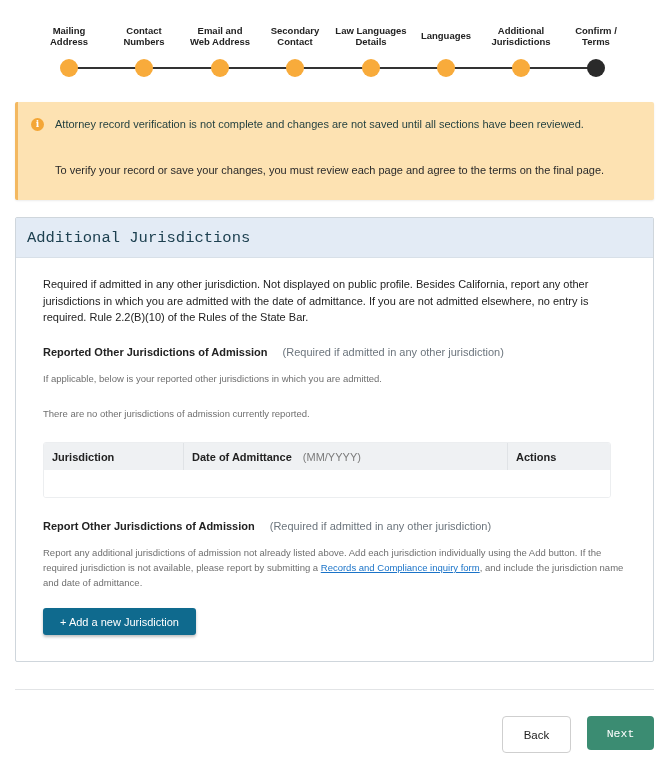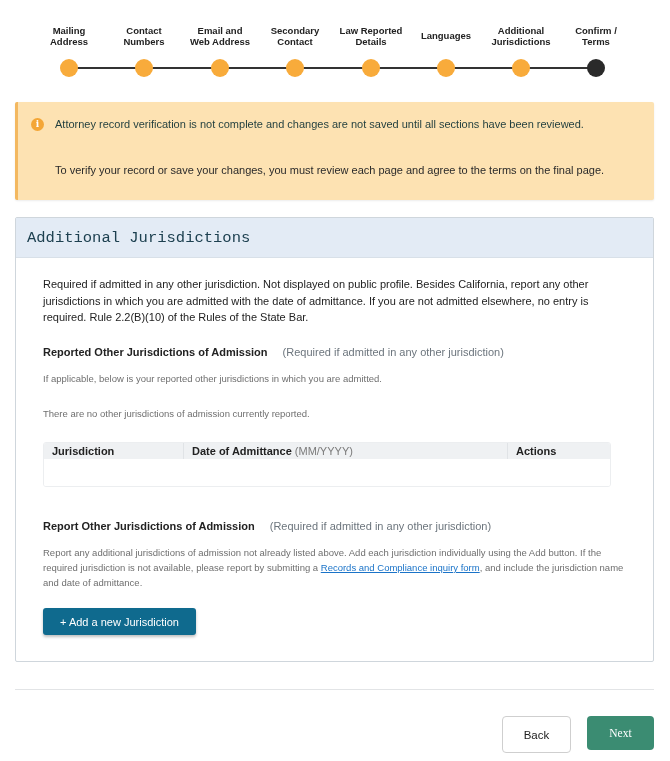--- a/index.html
+++ b/index.html
@@ -31,38 +31,38 @@
   .panel-intro { position: absolute; left: 27px; top: 58px; width: 590px; font-size: 11px; line-height: 16.5px; color: #222; }
 
   .section-title { position: absolute; left: 27px; font-size: 11px; color: #222; }
   .section-title b { font-weight: bold; }
   .section-title .muted { color: #6c757d; padding-left: 12px; }
   .small-muted { position: absolute; left: 27px; font-size: 9.5px; color: #6f6f6f; line-height: 15px; }
 
   
   .table { position: absolute; left: 27px; top: 224px; width: 568px; border-radius: 3px; overflow: hidden;
     border: 1px solid #eceef0; }
-  .thead { display: flex; height: 16px; background: #eff1f3; font-size: 11px; font-weight: bold; color: #222; }
+  .thead { display: flex; height: 27px; background: #eff1f3; font-size: 11px; font-weight: bold; color: #222; }
   .th { display: flex; align-items: center; padding-left: 8px; border-right: 1px solid #e0e3e6; }
   .th:last-child { border-right: none; }
-  .th .muted { font-weight: normal; color: #7b7b7b; margin-left: 3px; }
+  .th .muted { font-weight: normal; color: #7b7b7b; margin-left: 11px; }
   .tbody { height: 27px; background: #fff; }
 
   .link { color: #1a73c8; text-decoration: underline; }
 
   .btn-add { position: absolute; left: 27px; top: 390px; width: 153px; height: 27px; background: #0f6a8e;
     color: #fff; border: none; border-radius: 3px; font-size: 11px; font-family: "Liberation Sans", sans-serif;
     box-shadow: 0 2px 3px rgba(0,0,0,0.25); cursor: pointer; }
 
   .divider { position: absolute; left: 15px; top: 689px; width: 639px; height: 1px; background: #e2e4e6; }
 
   .btn-back { position: absolute; left: 502px; top: 716px; width: 69px; height: 37px; background: #fff;
     border: 1px solid #cfcfcf; border-radius: 4px; font-size: 11.5px; color: #222; font-family: "Liberation Sans", sans-serif; cursor: pointer; }
   .btn-next { position: absolute; left: 587px; top: 716px; width: 67px; height: 34px; background: #3b8c72;
-    border: none; border-radius: 4px; font-size: 11.5px; color: #fff; font-family: Liberation Serif, serif; cursor: pointer; }
+    border: none; border-radius: 4px; font-size: 11.5px; color: #fff; font-family: Liberation Mono, monospace; cursor: pointer; }
 </style>
 </head>
 <body>
 
 <div class="stepper">
   <div class="stepper-line"></div>
 
   <div class="step" style="left:69px">
     <div class="step-label">
         <span><span>Mailing</span><br><span>Address</span></span>
@@ -82,21 +82,21 @@
     <div class="step-dot"></div>
   </div>
   <div class="step" style="left:295px">
     <div class="step-label">
         <span><span>Secondary</span><br><span>Contact</span></span>
       </div>
     <div class="step-dot"></div>
   </div>
   <div class="step" style="left:371px">
     <div class="step-label">
-        <span><span>Law Reported</span><br><span>Details</span></span>
+        <span><span>Law Languages</span><br><span>Details</span></span>
       </div>
     <div class="step-dot"></div>
   </div>
   <div class="step" style="left:446px">
     <div class="step-label">
         <span>Languages</span>
       </div>
     <div class="step-dot"></div>
   </div>
   <div class="step" style="left:596px">

